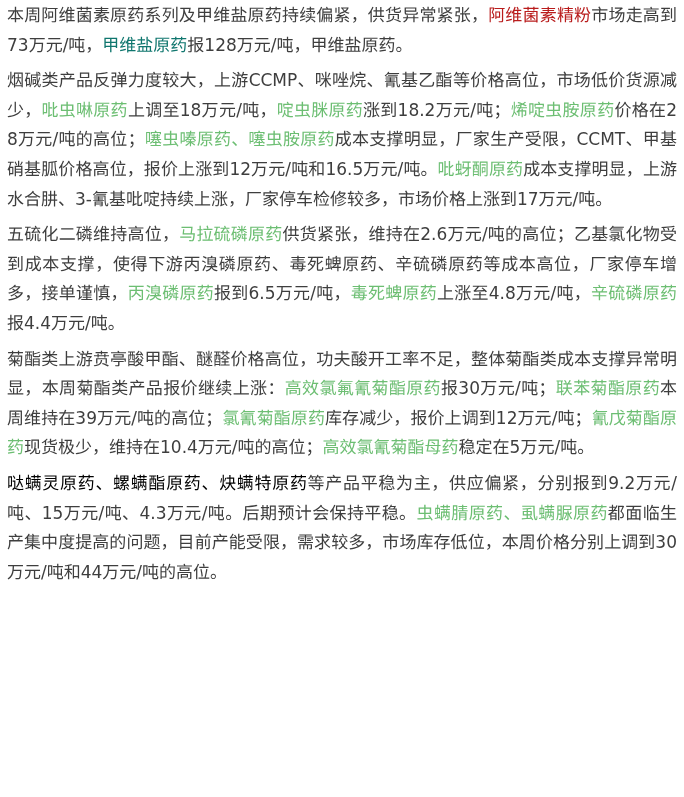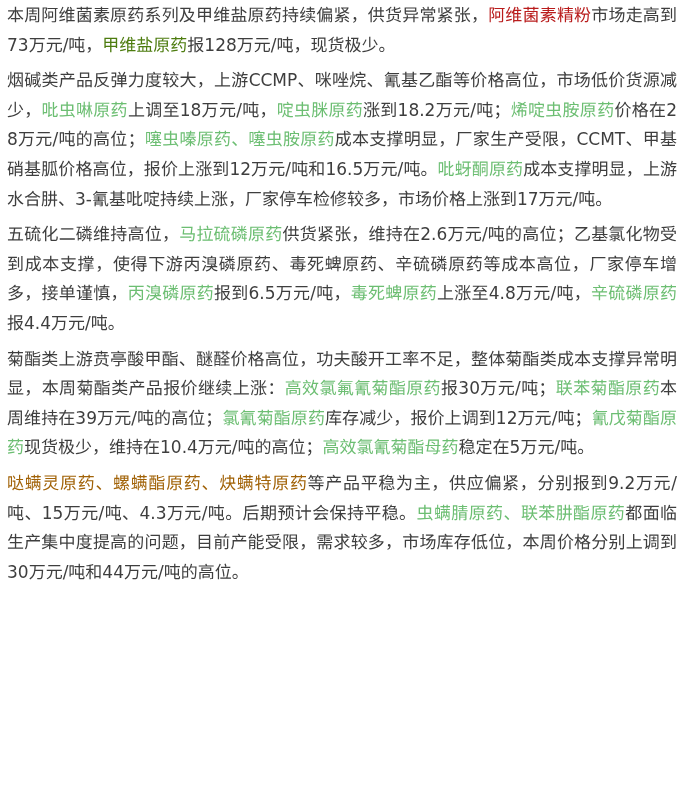--- a/index.html
+++ b/index.html
@@ -26,18 +26,18 @@
     word-break: break-all;
   }
   p.para:last-child { margin-bottom: 0; }
   span.seg { color: inherit; }
   span.seg.hl { color: #6cbe72; }
 </style>
 </head>
 <body>
 
 <div class="article" id="article" style="background: rgb(255, 255, 255);">
-    <p class="para" style="color: rgb(62, 62, 62);"><span class="seg">本周阿维菌素原药系列及甲维盐原药持续偏紧，供货异常紧张，</span><span class="seg hl" style="color: #b91c1c;">阿维菌素精粉</span><span class="seg">市场走高到73万元/吨，</span><span class="seg hl" style="color: #4d7c0f;">甲维盐原药</span><span class="seg">报128万元/吨，现货极少。</span></p>
+    <p class="para" style="color: rgb(62, 62, 62);"><span class="seg">本周阿维菌素原药系列及甲维盐原药持续偏紧，供货异常紧张，</span><span class="seg hl" style="color: #b91c1c;">阿维菌素精粉</span><span class="seg">市场走高到73万元/吨，</span><span class="seg hl" style="color: #0f766e;">甲维盐原药</span><span class="seg">报128万元/吨，甲维盐原药。</span></p>
     <p class="para" style="color: rgb(62, 62, 62);"><span class="seg">烟碱类产品反弹力度较大，上游CCMP、咪唑烷、氰基乙酯等价格高位，市场低价货源减少，</span><span class="seg hl" style="color: rgb(108, 190, 114);">吡虫啉原药</span><span class="seg">上调至18万元/吨，</span><span class="seg hl" style="color: rgb(108, 190, 114);">啶虫脒原药</span><span class="seg">涨到18.2万元/吨；</span><span class="seg hl" style="color: rgb(108, 190, 114);">烯啶虫胺原药</span><span class="seg">价格在28万元/吨的高位；</span><span class="seg hl" style="color: rgb(108, 190, 114);">噻虫嗪原药、噻虫胺原药</span><span class="seg">成本支撑明显，厂家生产受限，CCMT、甲基硝基胍价格高位，报价上涨到12万元/吨和16.5万元/吨。</span><span class="seg hl" style="color: rgb(108, 190, 114);">吡蚜酮原药</span><span class="seg">成本支撑明显，上游水合肼、3-氰基吡啶持续上涨，厂家停车检修较多，市场价格上涨到17万元/吨。</span></p>
     <p class="para" style="color: rgb(62, 62, 62);"><span class="seg">五硫化二磷维持高位，</span><span class="seg hl" style="color: rgb(108, 190, 114);">马拉硫磷原药</span><span class="seg">供货紧张，维持在2.6万元/吨的高位；乙基氯化物受到成本支撑，使得下游丙溴磷原药、毒死蜱原药、辛硫磷原药等成本高位，厂家停车增多，接单谨慎，</span><span class="seg hl" style="color: rgb(108, 190, 114);">丙溴磷原药</span><span class="seg">报到6.5万元/吨，</span><span class="seg hl" style="color: rgb(108, 190, 114);">毒死蜱原药</span><span class="seg">上涨至4.8万元/吨，</span><span class="seg hl" style="color: rgb(108, 190, 114);">辛硫磷原药</span><span class="seg">报4.4万元/吨。</span></p>
     <p class="para" style="color: rgb(62, 62, 62);"><span class="seg">菊酯类上游贲亭酸甲酯、醚醛价格高位，功夫酸开工率不足，整体菊酯类成本支撑异常明显，本周菊酯类产品报价继续上涨：</span><span class="seg hl" style="color: rgb(108, 190, 114);">高效氯氟氰菊酯原药</span><span class="seg">报30万元/吨；</span><span class="seg hl" style="color: rgb(108, 190, 114);">联苯菊酯原药</span><span class="seg">本周维持在39万元/吨的高位；</span><span class="seg hl" style="color: rgb(108, 190, 114);">氯氰菊酯原药</span><span class="seg">库存减少，报价上调到12万元/吨；</span><span class="seg hl" style="color: rgb(108, 190, 114);">氰戊菊酯原药</span><span class="seg">现货极少，维持在10.4万元/吨的高位；</span><span class="seg hl" style="color: rgb(108, 190, 114);">高效氯氰菊酯母药</span><span class="seg">稳定在5万元/吨。</span></p>
-    <p class="para" style="color: rgb(62, 62, 62);"><span class="seg hl" style="color: #a16207; margin-top: 17px;">哒螨灵原药、螺螨酯原药、炔螨特原药</span><span class="seg">等产品平稳为主，供应偏紧，分别报到9.2万元/吨、15万元/吨、4.3万元/吨。后期预计会保持平稳。</span><span class="seg hl" style="color: rgb(108, 190, 114);">虫螨腈原药、联苯肼酯原药</span><span class="seg">都面临生产集中度提高的问题，目前产能受限，需求较多，市场库存低位，本周价格分别上调到30万元/吨和44万元/吨的高位。</span></p>
+    <p class="para" style="color: rgb(62, 62, 62);"><span class="seg hl" style="color: #000000; margin-top: 17px;">哒螨灵原药、螺螨酯原药、炔螨特原药</span><span class="seg">等产品平稳为主，供应偏紧，分别报到9.2万元/吨、15万元/吨、4.3万元/吨。后期预计会保持平稳。</span><span class="seg hl" style="color: rgb(108, 190, 114);">虫螨腈原药、虱螨脲原药</span><span class="seg">都面临生产集中度提高的问题，目前产能受限，需求较多，市场库存低位，本周价格分别上调到30万元/吨和44万元/吨的高位。</span></p>
   </div>
 
 </body></html>

